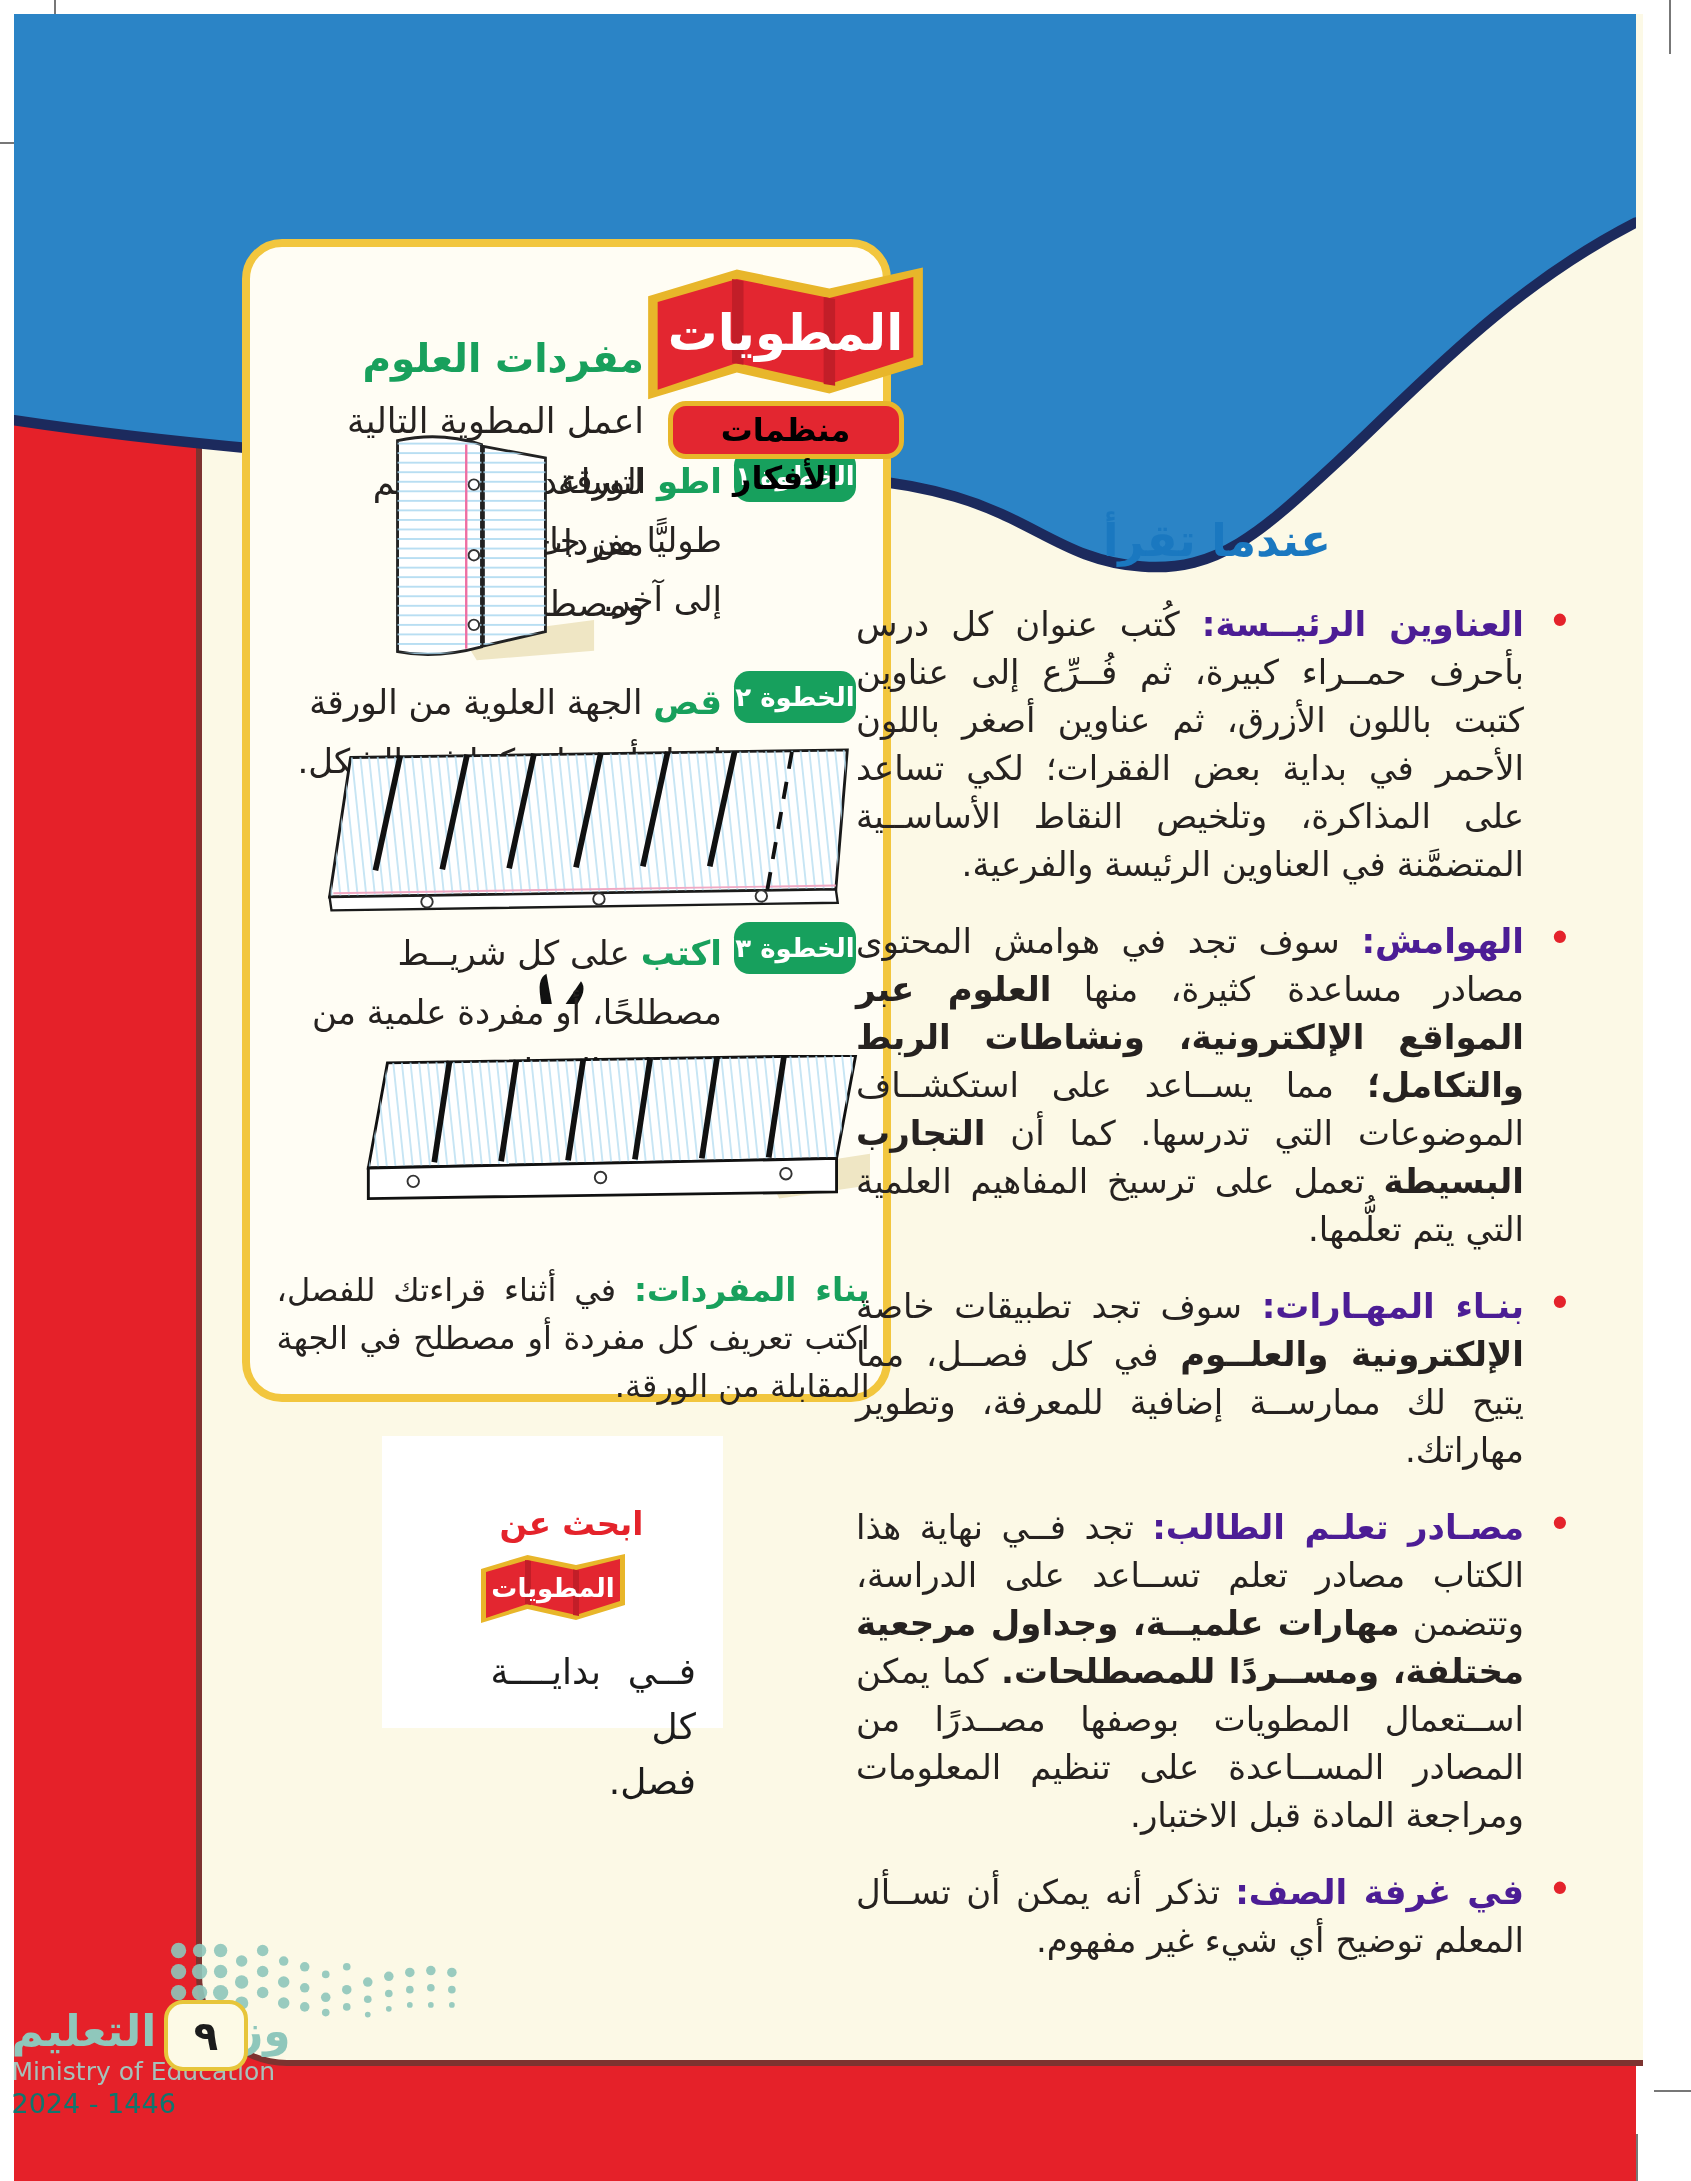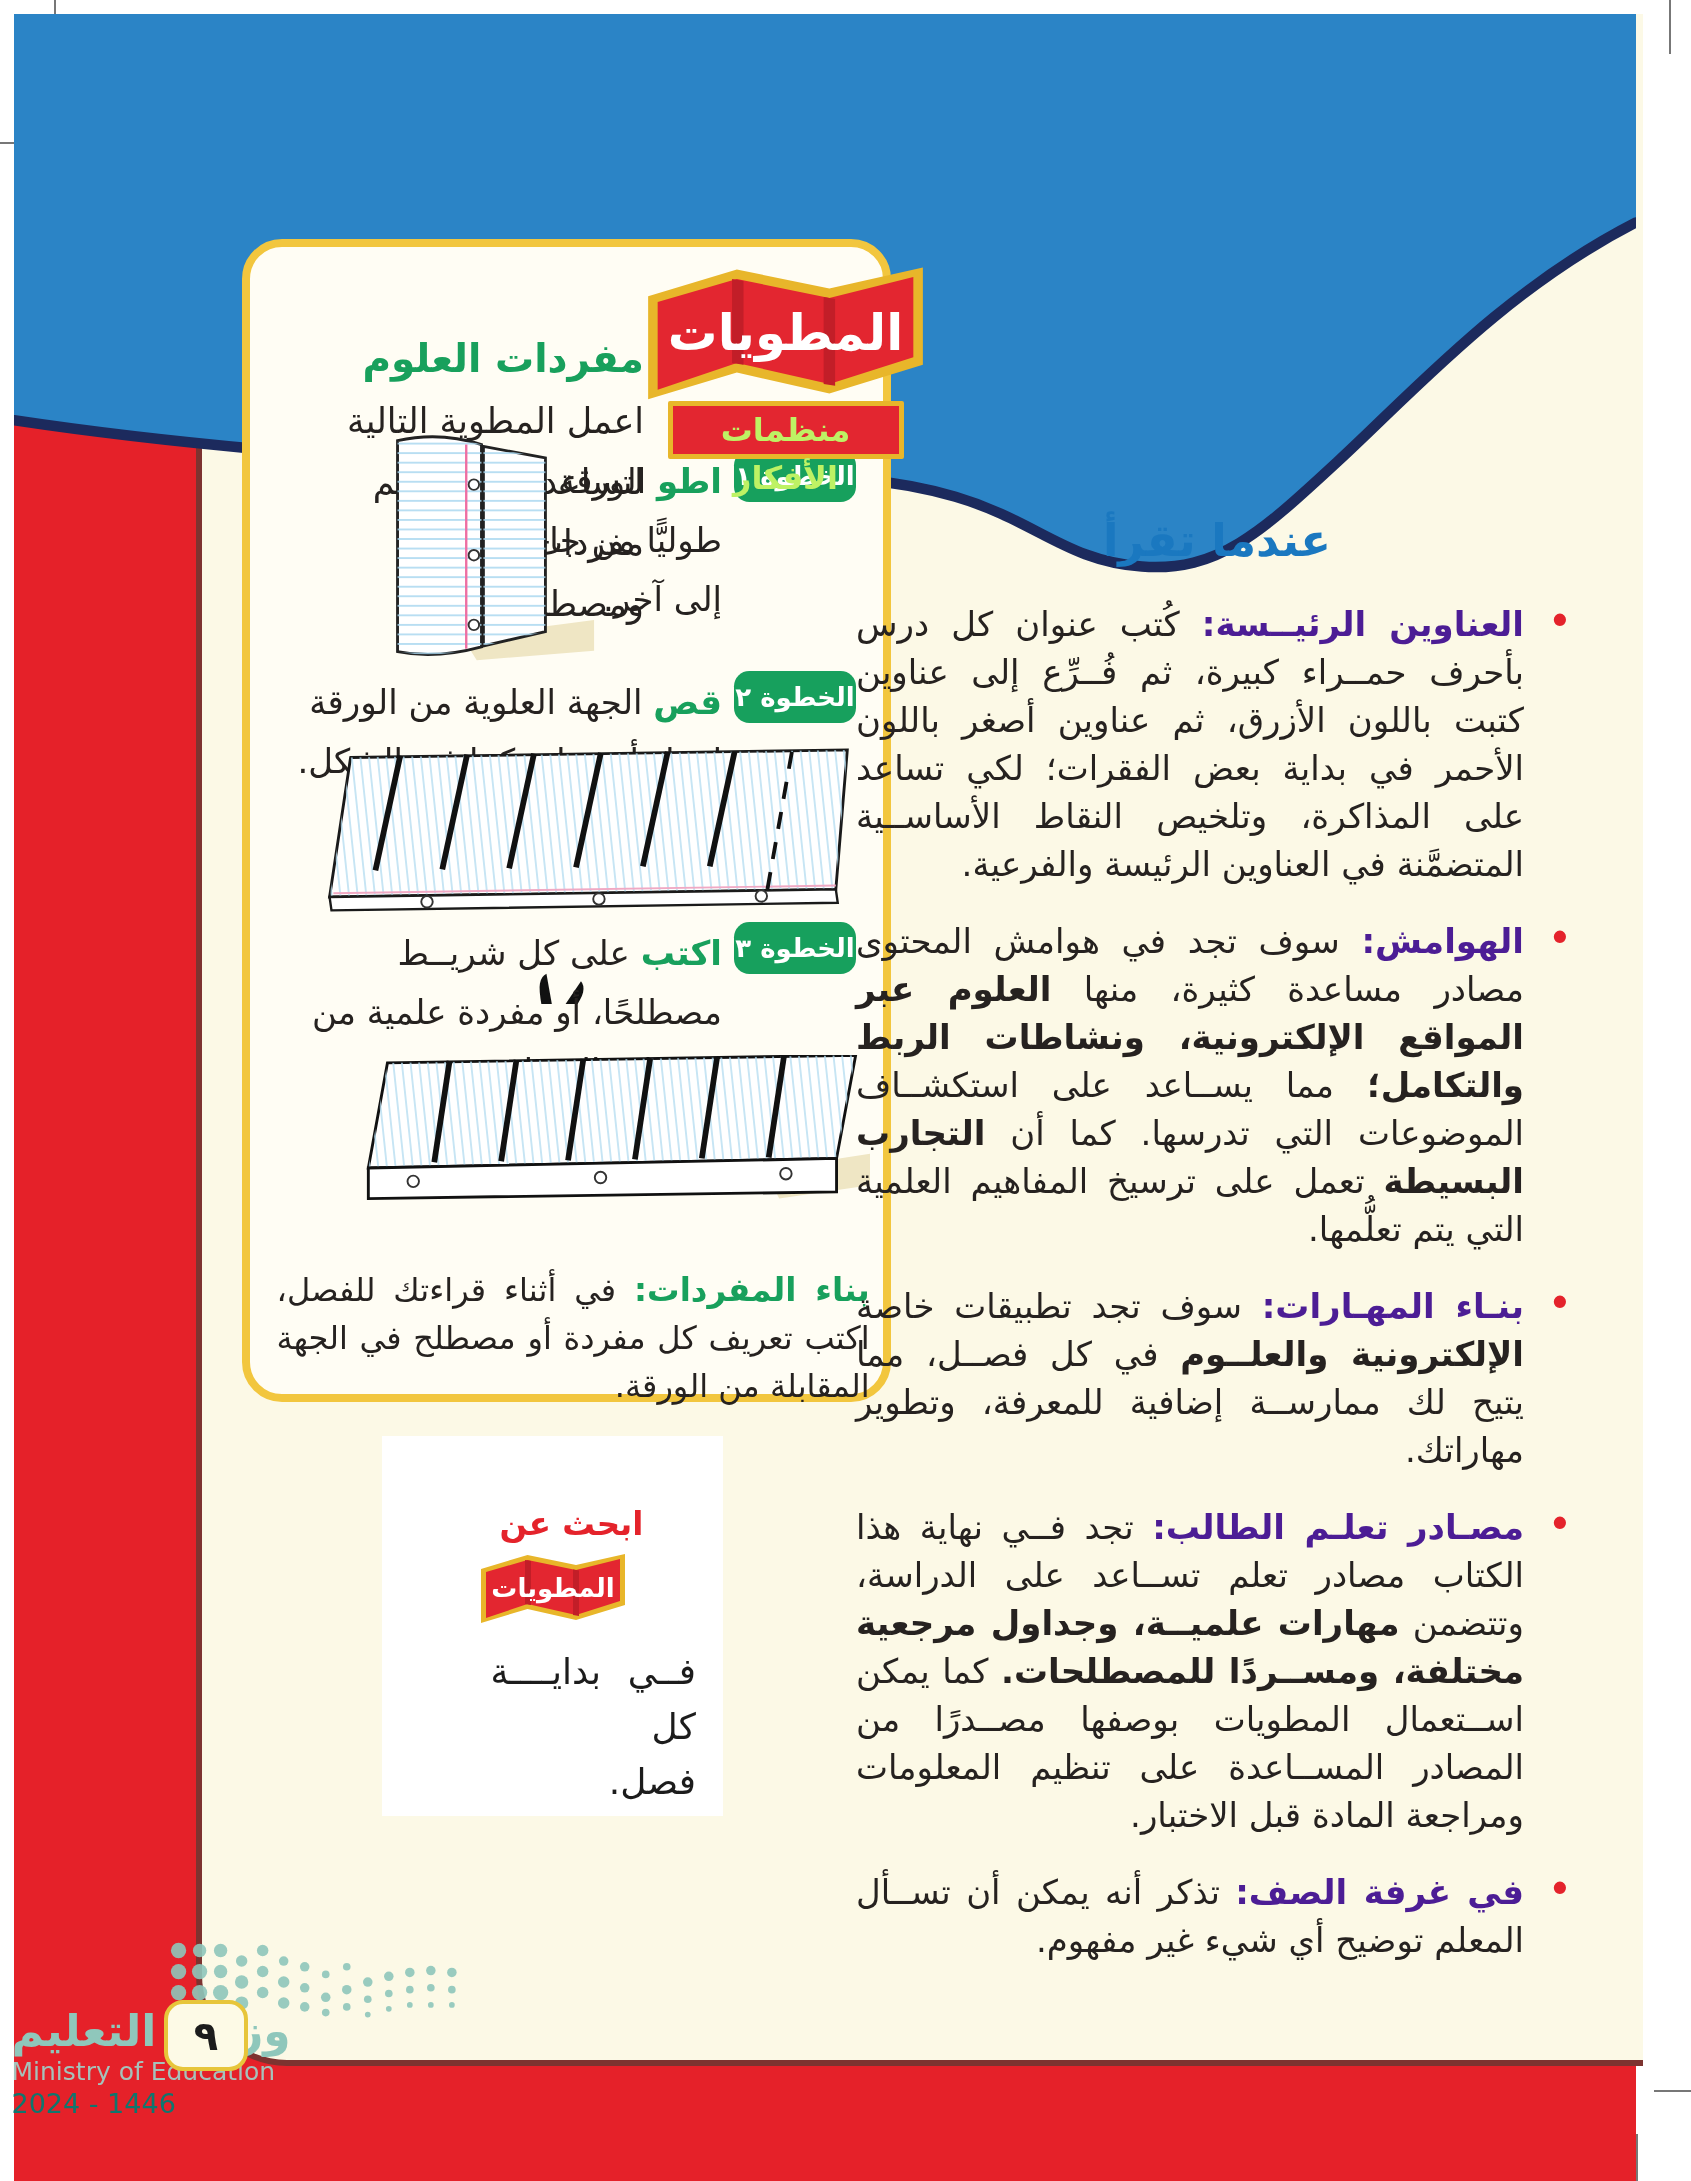--- a/index.html
+++ b/index.html
@@ -25,31 +25,31 @@
   .s1-text{right:161px;top:205px;width:222px;}
   .s2-text{right:161px;top:426px;width:449px;}
   .s3-text{right:161px;top:677px;width:451px;}
   .verb{color:#18a05c;font-weight:bold;}
   .illus1{right:287px;top:182px;} .illus2{right:21px;top:501px;} .illus3{right:13.4px;top:808px;}
   .vocab{right:13.4px;top:1019px;width:593px;font-size:32px;line-height:48px;text-align:justify;color:#262220;}
   .vocab .verb{font-size:32.5px;}
   
   .badge{position:absolute;left:642px;top:258px;width:287px;z-index:5;text-align:center;}
   .badge-strip{width:226px;height:48px;margin:-5.7px auto 11px;background:#e32630;border:5.7px solid #e8b62a;
-        border-radius:2px;color:#bef264;font-weight:bold;font-size:32px;line-height:48px;direction:rtl;}
+        border-radius:18px;color:#000000;font-weight:bold;font-size:32px;line-height:48px;direction:rtl;}
   
   .read-col{position:absolute;left:856px;top:514px;width:722px;z-index:3;direction:rtl;color:#262220;}
   .read-heading{color:#1a78c0;font-size:45px;font-weight:bold;margin:0 0 32.5px 0;text-align:center;}
   .read-col ul{list-style:none;margin:0;padding:0;}
   .read-col li{position:relative;padding-right:54px;font-size:34px;line-height:48px;text-align:justify;margin-bottom:29px;}
   .read-col li::before{content:"•";position:absolute;right:5.7px;top:-1.9px;color:#e4232b;font-size:42px;}
   .lead{color:#4c1d95;font-weight:bold;}
   .b{font-weight:bold;}
   
-  .look-box{position:absolute;left:382px;top:1436px;width:341px;height:380px;background:#ffffff;z-index:3;
+  .look-box{position:absolute;left:382px;top:1436px;width:341px;height:292px;background:#ffffff;z-index:3;
         direction:rtl;text-align:center;}
   .look-lead{color:#e4232b;font-weight:bold;font-size:32.5px;margin-top:69px;margin-left:38px;}
   .look-badge{margin:5.7px auto 0;}
   .look-text{margin:15.3px 27px 0 38px;font-size:36px;line-height:55px;color:#1c1c1c;text-align:right;word-spacing:15.3px;}
   
   .dots{position:absolute;left:167px;top:1940px;z-index:4;}
   .min-ar{position:absolute;left:11.5px;top:2005px;font-size:44px;font-weight:bold;color:#8fc7bb;z-index:4;}
   .min-en{position:absolute;left:11.5px;top:2057px;font-size:25px;color:#a5c2bb;z-index:4;}
   .years{position:absolute;left:11.5px;top:2088px;font-size:27px;color:#0f766e;z-index:4;}
   .page-badge{position:absolute;left:164px;top:2000px;width:76px;height:63px;background:#fdfae6;

